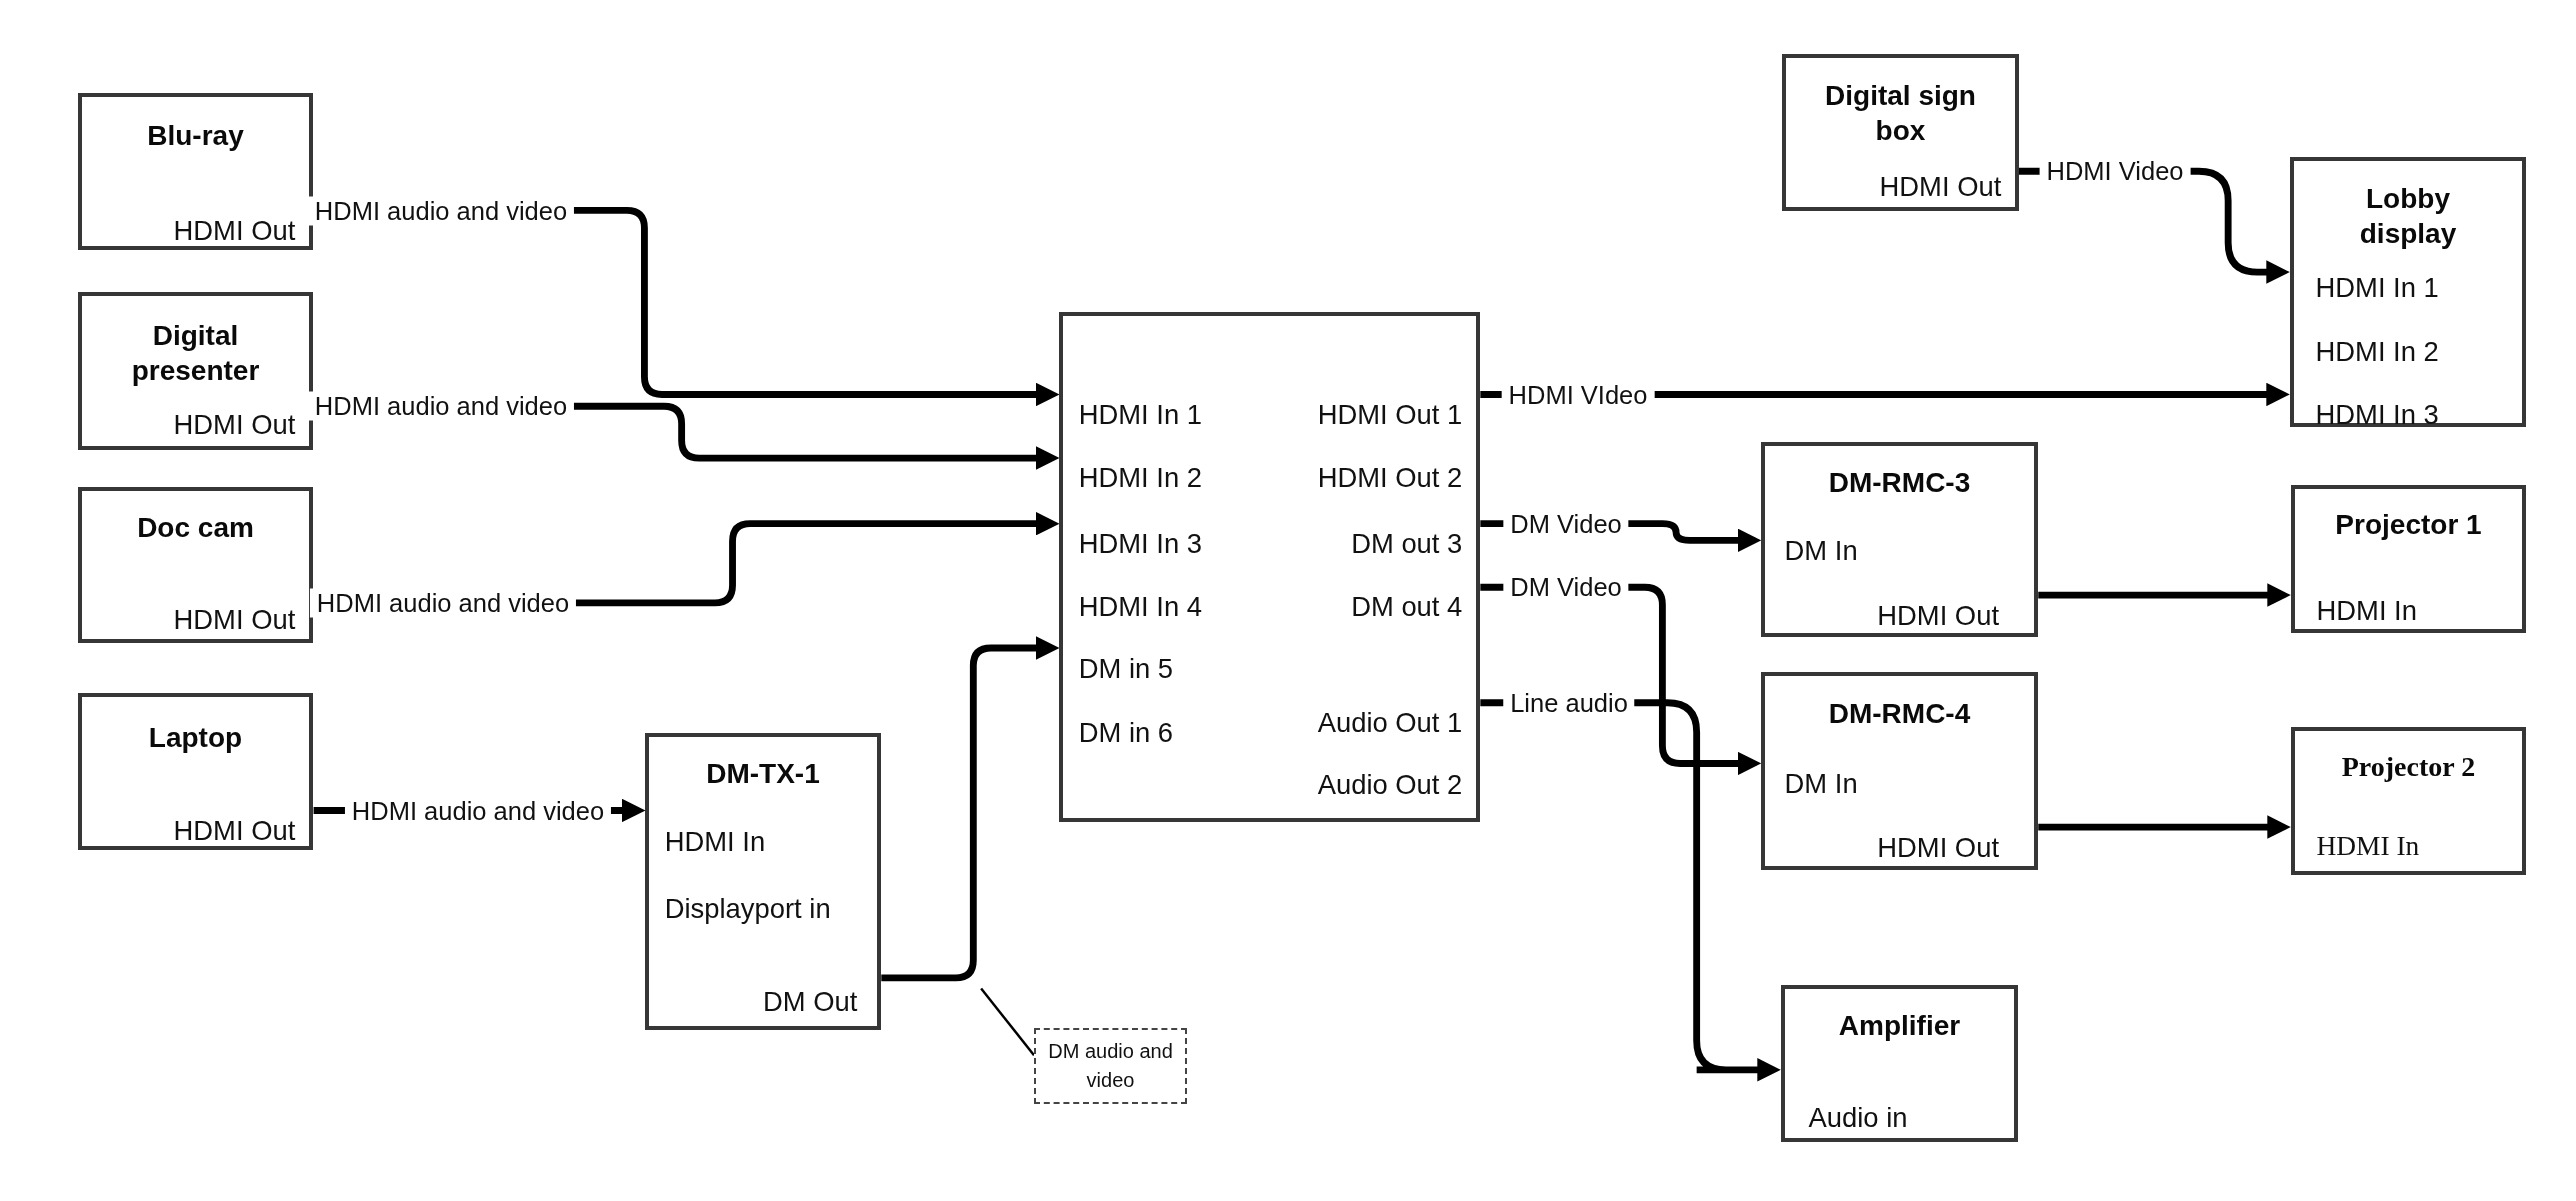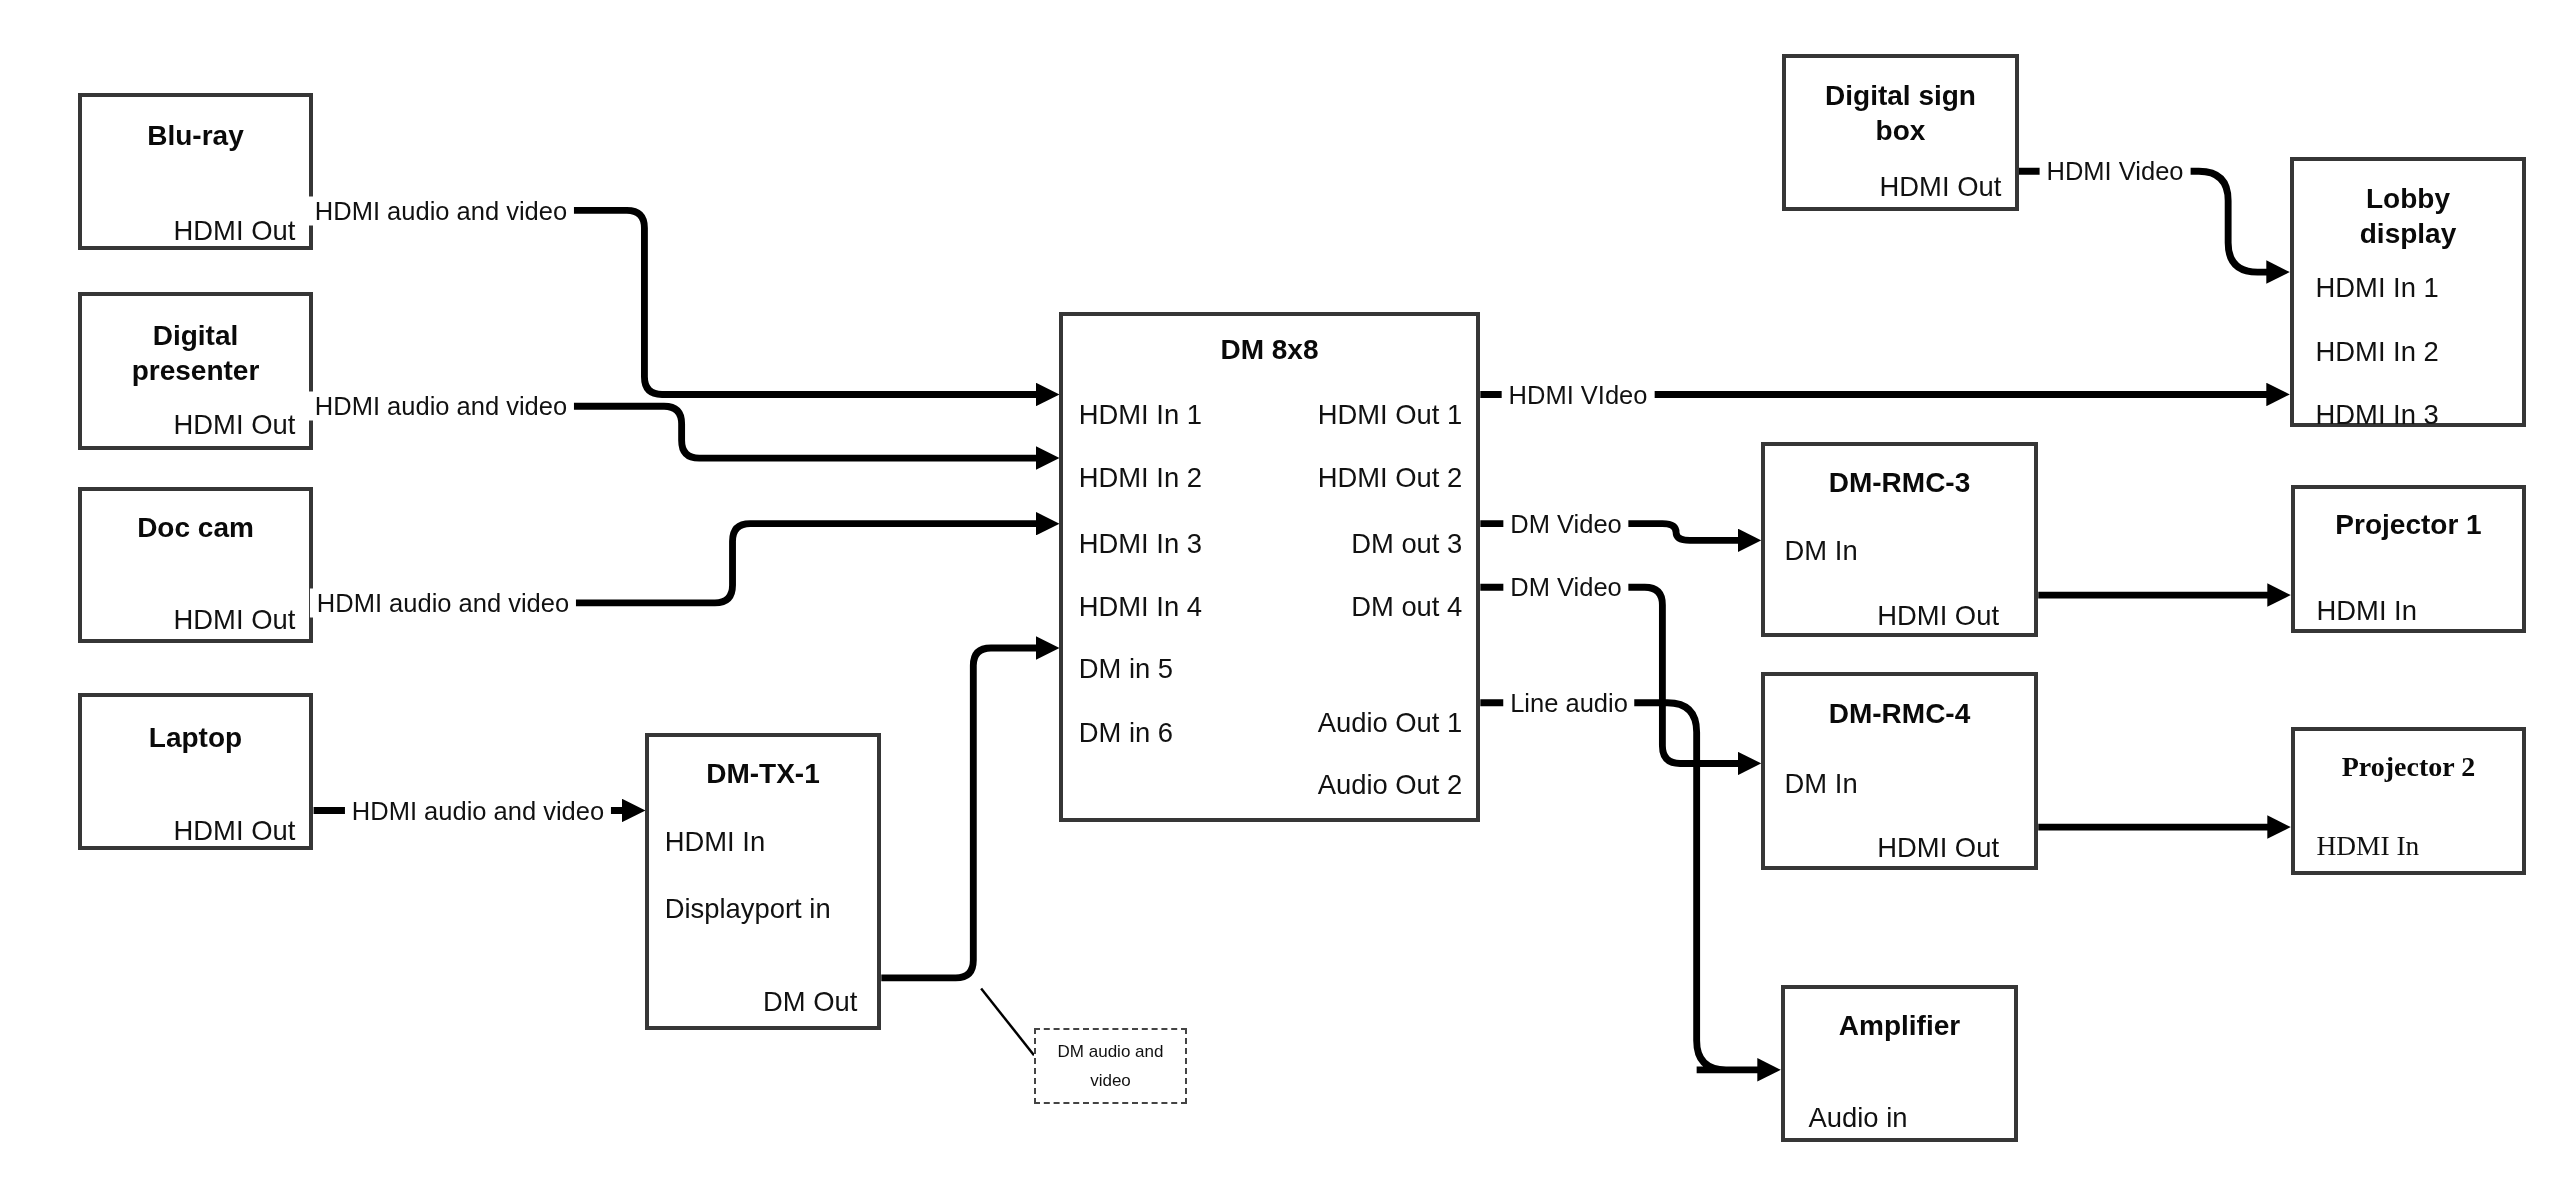--- a/index.html
+++ b/index.html
@@ -11,21 +11,21 @@
   .node{position:absolute;box-sizing:border-box;background:#fff;border:4.9px solid #363636;}
   .node .title{position:absolute;left:0;right:0;text-align:center;font-weight:bold;
                font-size:28px;line-height:35px;color:#0a0a0a;}
   .port{position:absolute;font-size:27.4px;line-height:33px;color:#111;white-space:nowrap;margin-top:16px;}
   .port.left{left:15.7px;}
   .port.right{right:13.7px;text-align:right;}
   .wire-label{position:absolute;transform:translate(-50%,-50%);background:#fff;
               padding:0 6.9px;font-size:25.5px;line-height:29px;color:#111;white-space:nowrap;}
   .note{position:absolute;box-sizing:border-box;border:2px dashed #444;background:#fff;
         display:flex;align-items:center;justify-content:flex-end;text-align:center;
-        font-size:17px;line-height:29px;color:#111;padding:3.9px 9.8px;}
+        font-size:20px;line-height:29px;color:#111;padding:3.9px 9.8px;}
 </style>
 </head>
 <body>
 
 <div class="canvas">
 
   <svg class="wires" viewBox="0 0 2631 1227">
     <defs>
       <marker id="arrow" viewBox="0 0 12 12" markerWidth="24" markerHeight="24" refX="1" refY="6" orient="auto" markerUnits="userSpaceOnUse">
         <path d="M0,0 L12,6 L0,12 Z" fill="#000"></path>
@@ -67,21 +67,20 @@
   </div>
 
   <div class="node" style="left:645px;top:733px;width:236px;height:297px;">
     <div class="title" style="top:18.6px;">DM-TX-1</div>
     <div class="port left" style="top:72px;">HDMI In</div>
     <div class="port left" style="top:139px;">Displayport in</div>
     <div class="port right" style="top:232px;right:19.6px;">DM Out</div>
   </div>
 
   <div class="node" style="left:1059px;top:312px;width:421px;height:510px;">
-    <div class="title" style="top:15.7px;">DM 8x8</div>
     <div class="port left" style="top:66px;">HDMI In 1</div>
     <div class="port left" style="top:129px;">HDMI In 2</div>
     <div class="port left" style="top:195px;">HDMI In 3</div>
     <div class="port left" style="top:258px;">HDMI In 4</div>
     <div class="port left" style="top:320px;">DM in 5</div>
     <div class="port left" style="top:384px;">DM in 6</div>
     <div class="port right" style="top:66px;">HDMI Out 1</div>
     <div class="port right" style="top:129px;">HDMI Out 2</div>
     <div class="port right" style="top:195px;">DM out 3</div>
     <div class="port right" style="top:258px;">DM out 4</div>

